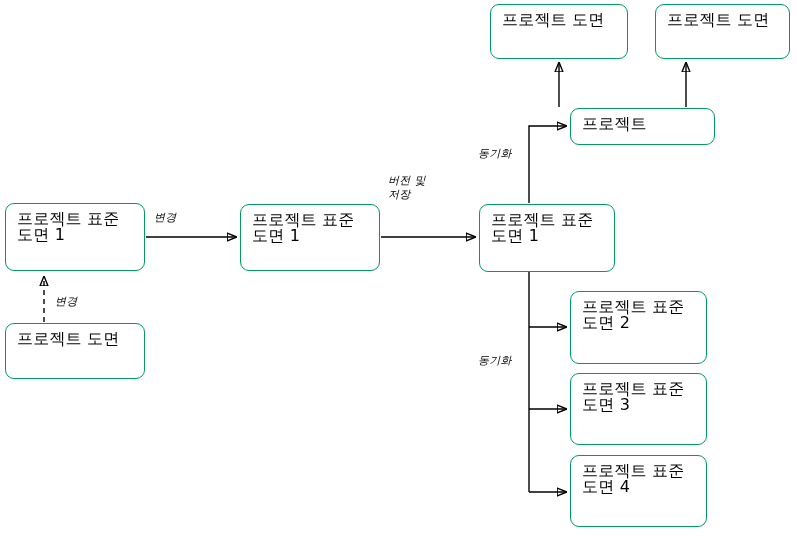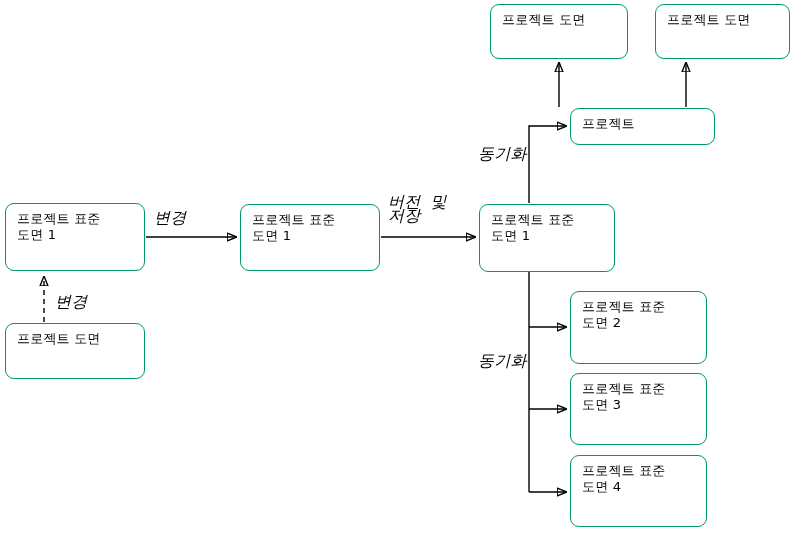--- a/index.html
+++ b/index.html
@@ -20,29 +20,29 @@
     box-sizing: border-box;
     border: 1px solid #009a5e;
     border-radius: 9px;
     background: #ffffff;
   }
   .node .label {
     position: absolute;
     left: 11px;
     top: 7px;
     right: 6px;
-    font-size: 13px;
+    font-size: 16px;
     line-height: 16px;
     color: #000000;
     white-space: pre-line;
     letter-spacing: 0.2px;
   }
   .edge-label {
     position: absolute;
-    font-size: 16px;
+    font-size: 11px;
     line-height: 14px;
     font-style: italic;
     color: #000000;
     white-space: pre-line;
     letter-spacing: 0.3px;
   }
   svg.wires {
     position: absolute;
     left: 0;
     top: 0;
@@ -135,20 +135,20 @@
 
   <div class="node" style="left:570px; top:455px; width:137px; height:72px;">
     <span class="label">프로젝트 표준
 도면 4</span>
   </div>
 
   <div class="edge-label" style="left:154px; top:211px;">변경</div>
 
   <div class="edge-label" style="left:55px; top:295px;">변경</div>
 
-  <div class="edge-label" style="left:388px; top:196px;font-family:Liberation Mono, monospace;">버전 및
+  <div class="edge-label" style="left:388px; top:174px;">버전 및
 저장</div>
 
   <div class="edge-label" style="left:478px; top:147px;">동기화</div>
 
   <div class="edge-label" style="left:478px; top:354px;">동기화</div>
 
 </div>
 
 </body></html>

